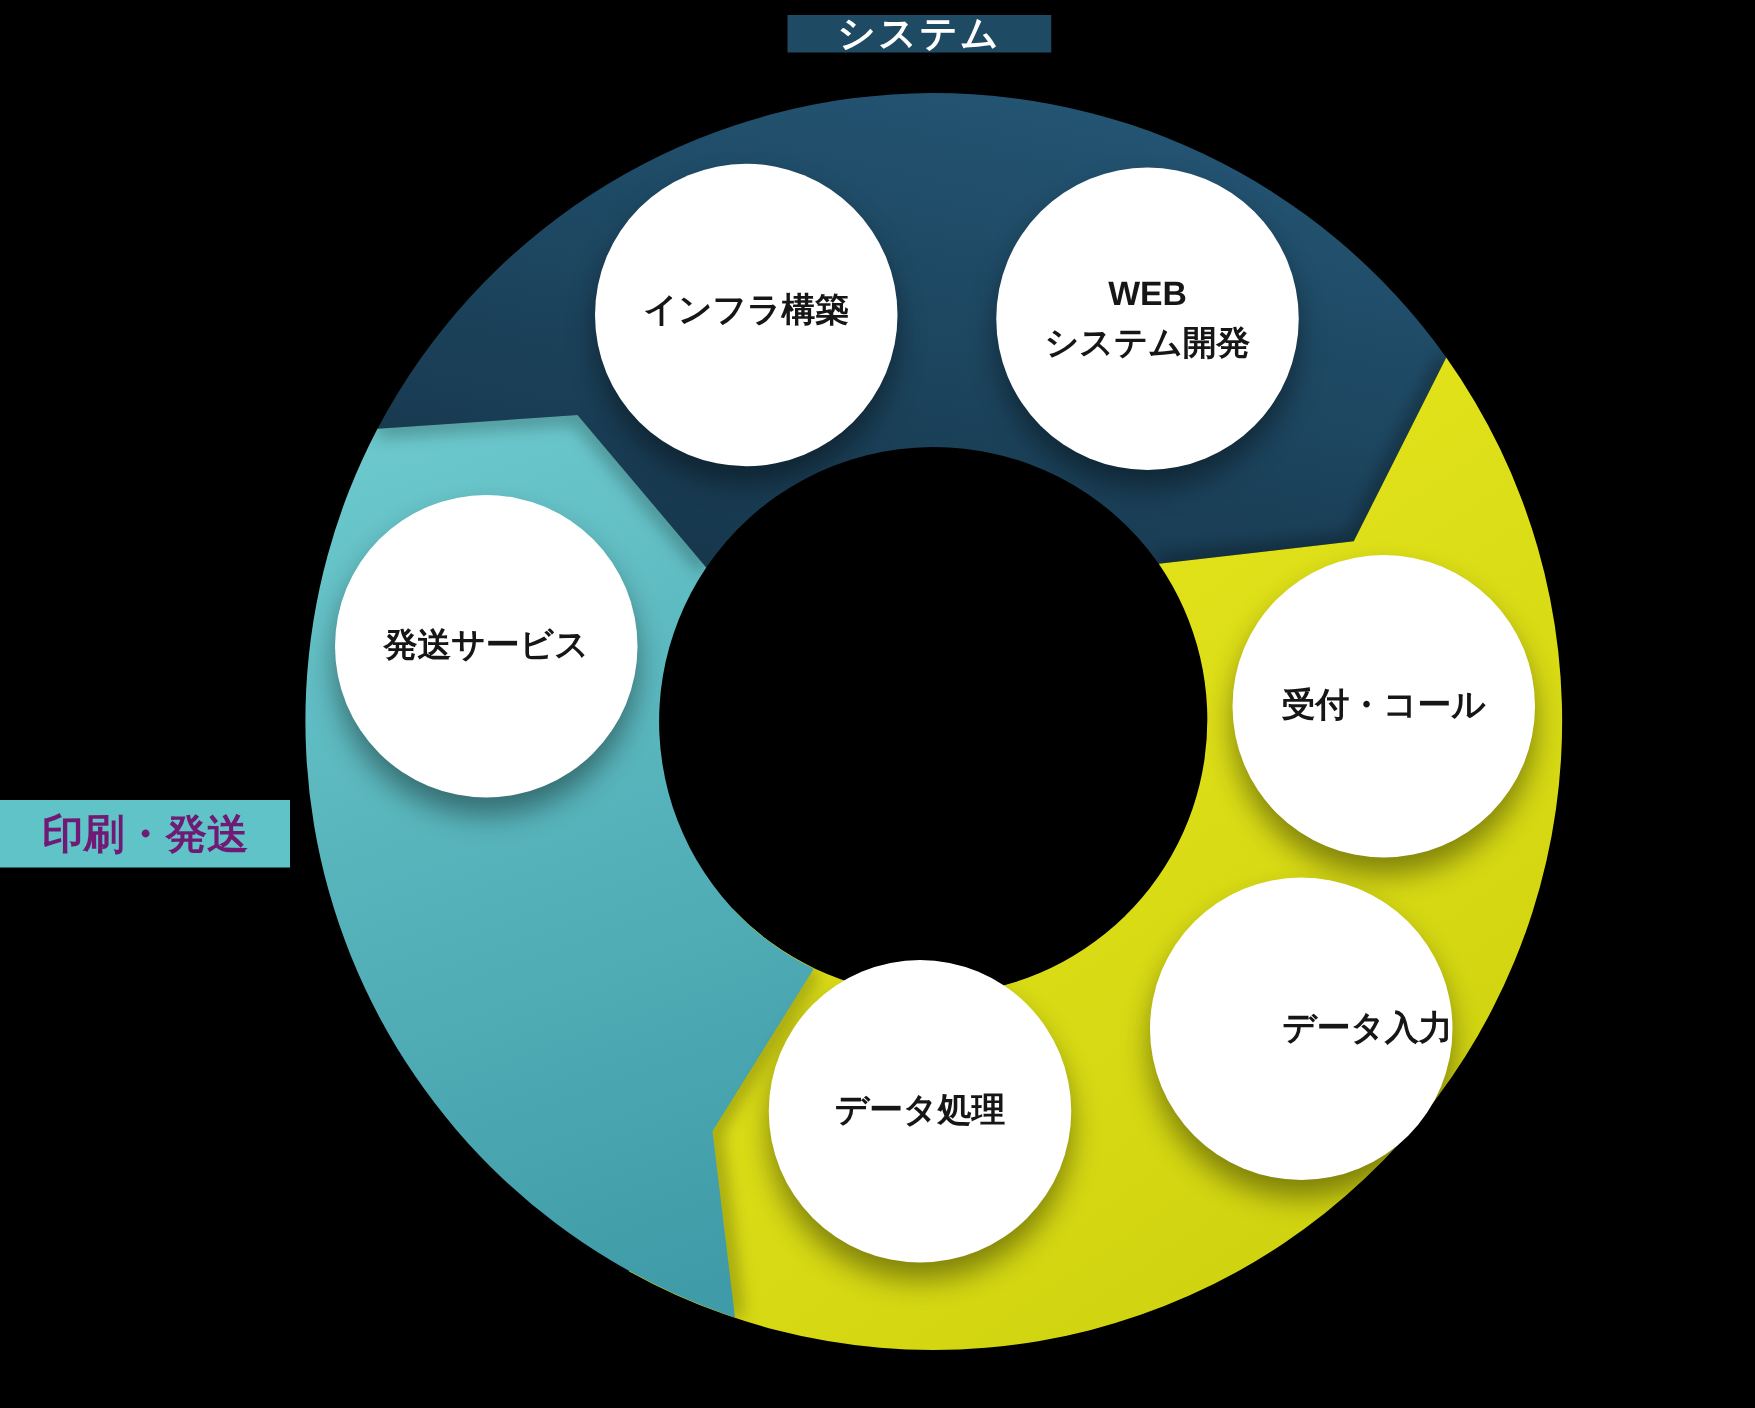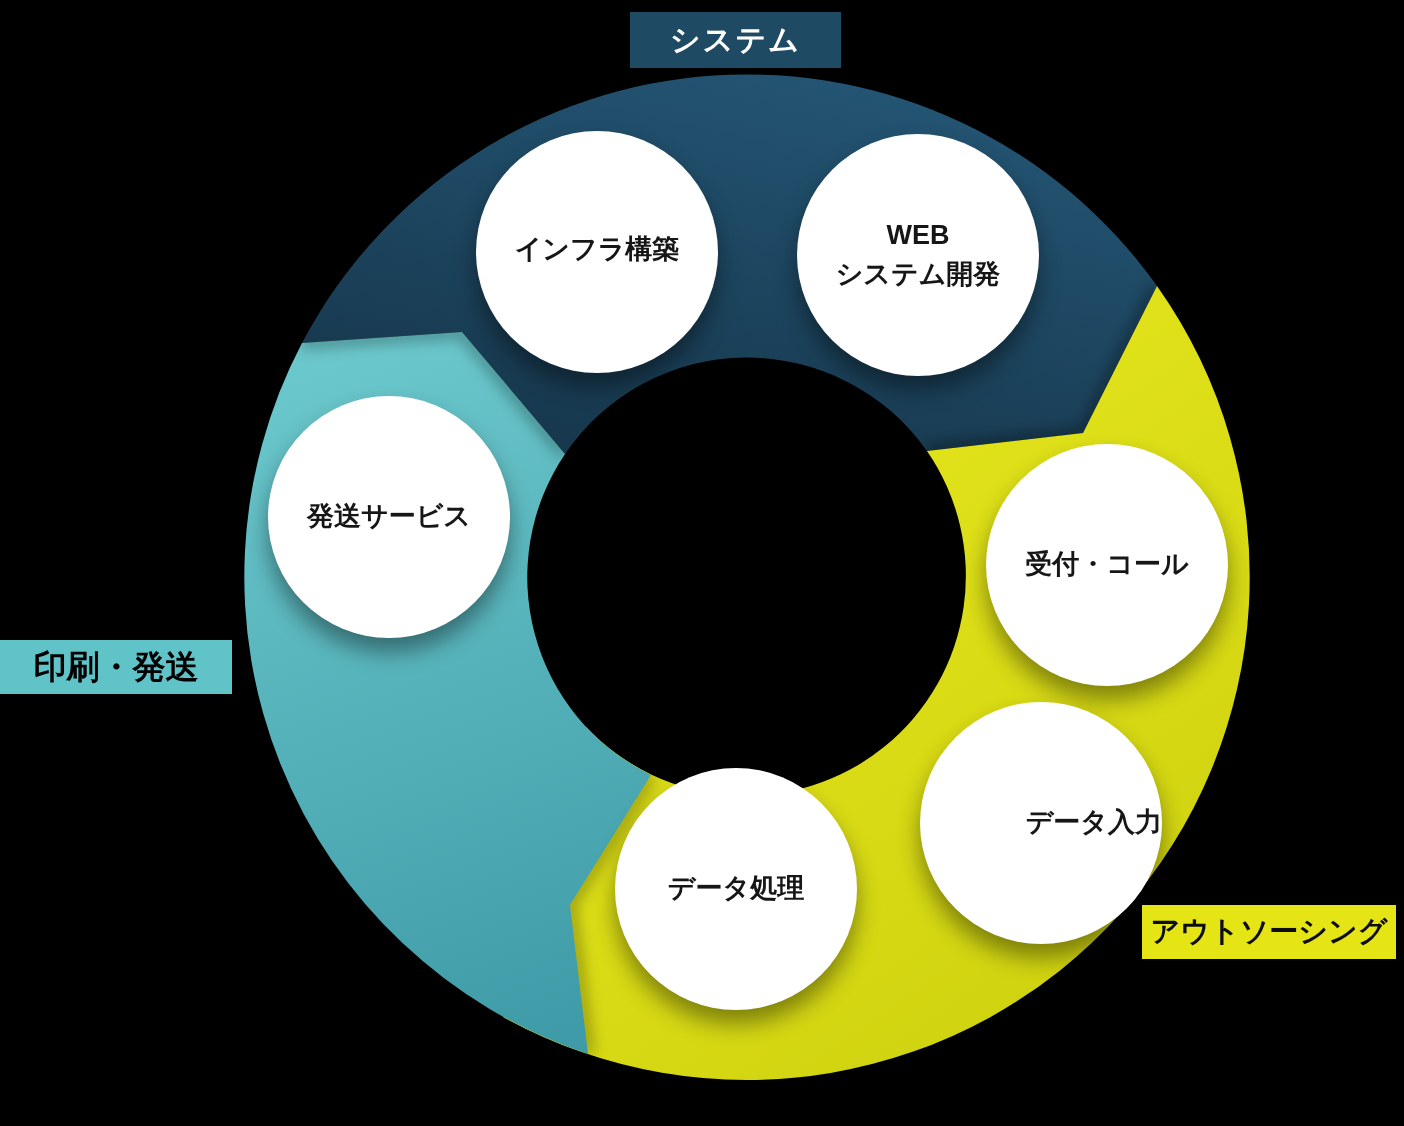--- a/index.html
+++ b/index.html
@@ -25,26 +25,26 @@
     line-height:1.45;
     white-space:nowrap;
   }
   .seg-label{
     position:absolute;
     display:flex;align-items:center;justify-content:center;
     font-weight:700;
     white-space:nowrap;
   }
   #label-system{
-    left:630px;top:12px;width:211px;height:56px;
+    left:630px;top:12px;width:211px;height:30px;
     background:#1f4a63;color:#ffffff;font-size:30px;letter-spacing:2px;
   }
   #label-print{
     left:0px;top:640px;width:232px;height:54px;
-    background:#5fc3c7;color:#000000;font-size:33px;
+    background:#5fc3c7;color:#701a75;font-size:33px;
   }
   #label-outsourcing{
     left:1142px;top:905px;width:254px;height:54px;
     background:#e5e414;color:#0d0d0d;font-size:29px;
   }
 </style>
 </head>
 <body>
 
 <div id="stage">
@@ -111,15 +111,14 @@
   </div>
 
   <div class="service-circle" style="left:615px;top:768px;">
     <span>データ処理</span>
   </div>
 
   <div id="label-system" class="seg-label">システム</div>
 
   <div id="label-print" class="seg-label">印刷・発送</div>
 
-  <div id="label-outsourcing" class="seg-label">アウトソーシング</div>
 
 </div>
 
 </body></html>

